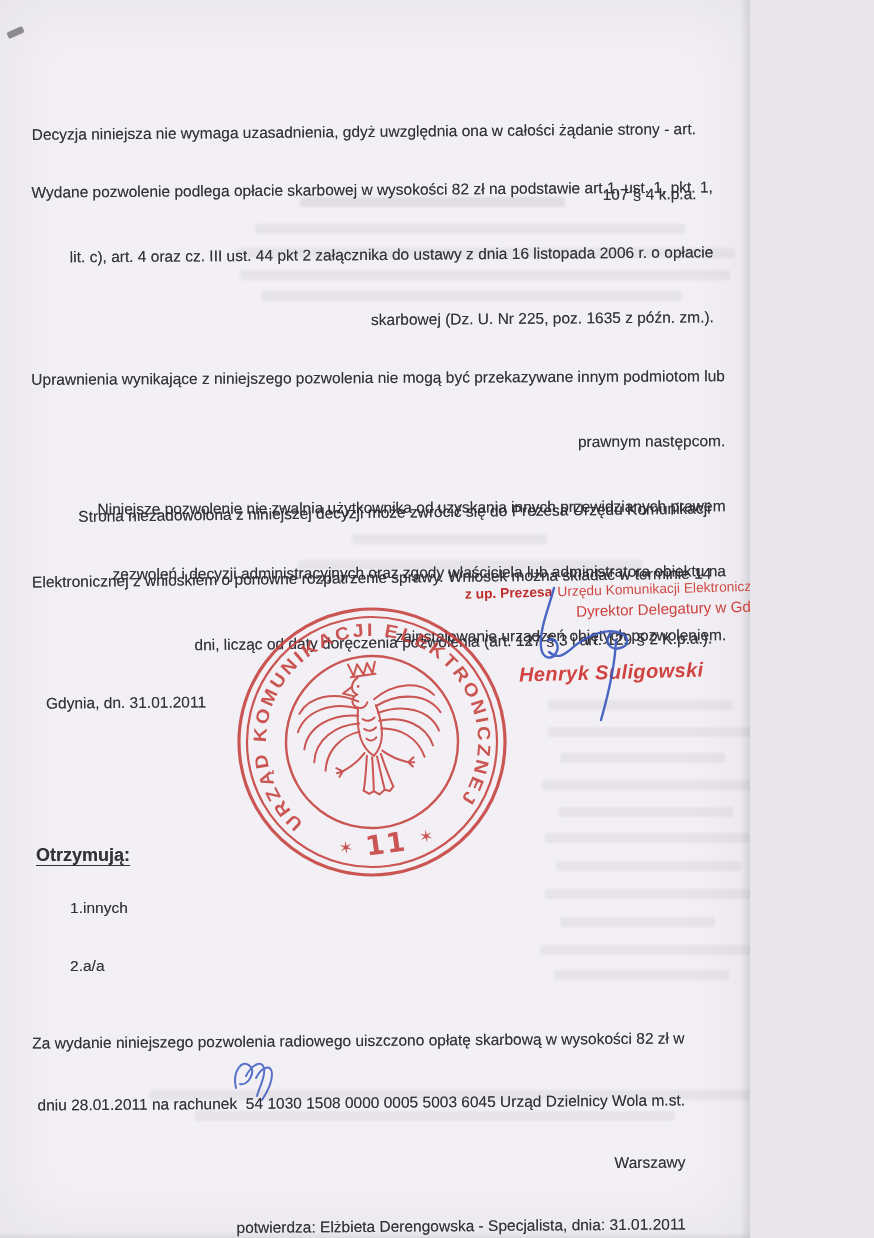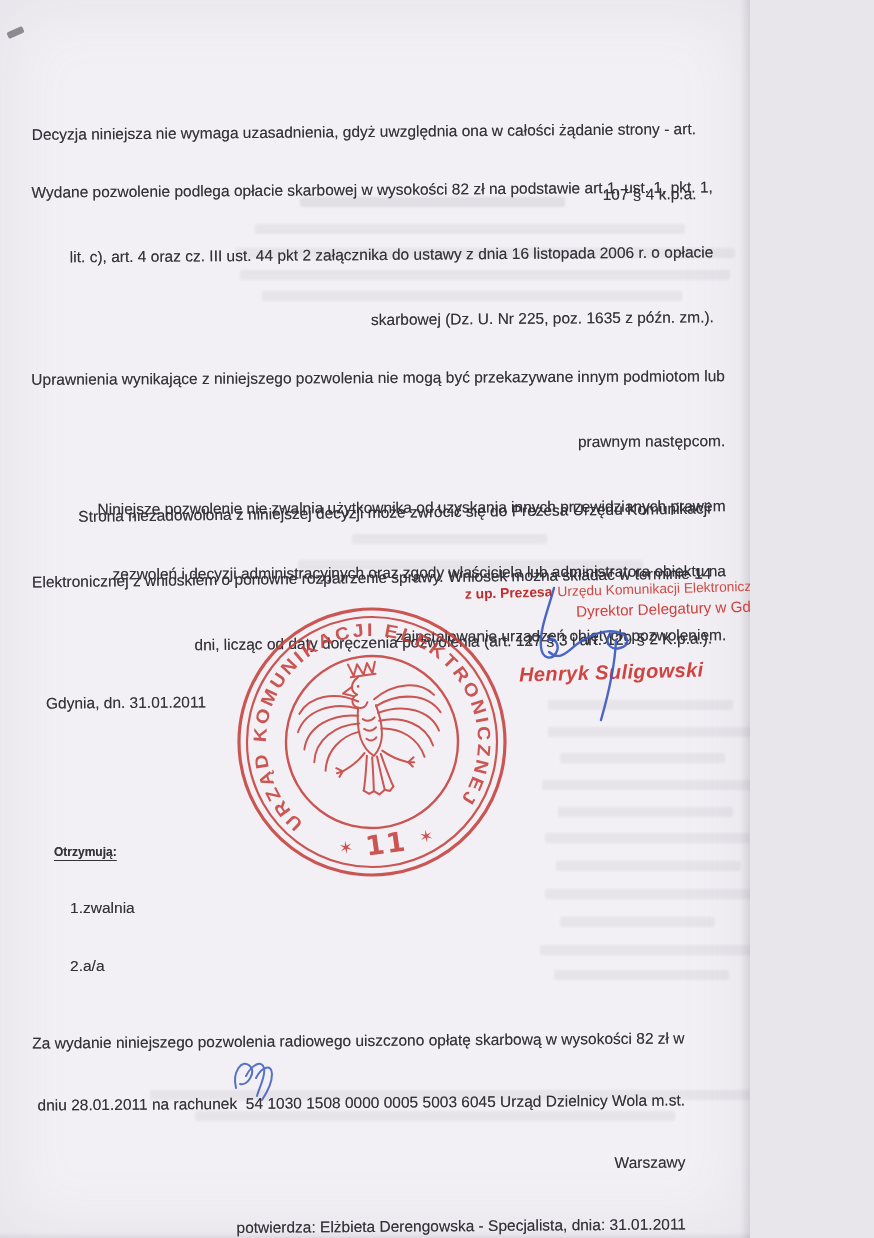--- a/index.html
+++ b/index.html
@@ -23,22 +23,22 @@
   .para .line{display:block;}
   .p1{left:32px;top:78px;transform:rotate(-.5deg);}
   .p2{left:32px;top:136px;transform:rotate(-.45deg);}
   .p3{left:32px;top:324px;transform:rotate(-.3deg);}
   .p4{left:32px;top:459px;transform:rotate(-.75deg);}
   .p5{left:33px;top:990px;line-height:20.6px;transform:rotate(-.45deg);}
 
   .place-date{position:absolute;left:46px;top:694px;font-size:15.5px;
     transform:rotate(-.5deg);text-shadow:0 0 .5px rgba(50,50,60,.55);}
 
-  .recipients-heading{position:absolute;left:36px;top:845px;font-size:12px;font-weight:bold;
-    text-decoration:underline;text-underline-offset:4px;text-shadow:0 0 .5px rgba(50,50,60,.5);margin-left:18px;}
+  .recipients-heading{position:absolute;left:36px;top:845px;font-size:18px;font-weight:bold;
+    text-decoration:underline;text-underline-offset:4px;text-shadow:0 0 .5px rgba(50,50,60,.5);}
   .recipient{position:absolute;left:40px;font-size:15.5px;text-shadow:0 0 .5px rgba(50,50,60,.5);}
   .recipient .num{display:inline-block;width:43px;}
   .r1{top:899px;} .r2{top:957px;}
 
   .attribution{position:absolute;left:430px;top:583px;width:340px;
     transform:rotate(-1.6deg);color:#c93a36;}
   .attr-line1{font-size:13.8px;white-space:nowrap;}
   .attr-prefix{font-weight:bold;color:#bf2d2c;margin-right:5px;}
   .attr-office{color:#cf4a44;}
   .attr-line2{font-size:15.2px;margin-top:4px;margin-left:56px;color:#ce413d;}
@@ -163,21 +163,21 @@
       <path d="M11,-12 C30,-10 46,2 50,22"></path>
       <path d="M-7,13 C-10,28 -12,38 -15,47 M-2,15 C-3,30 -4,40 -5,49 M3,15 C4,30 5,40 6,49 M7,13 C10,28 12,38 15,47"></path>
       <path d="M-15,47 L-10,51 L-5,49 L0,53 L6,49 L11,51 L15,47"></path>
       <path d="M-9,10 C-17,18 -25,22 -33,25 M-33,25 l-6,1 m6,-1 l-4,5 m4,-5 l-6,-4"></path>
       <path d="M9,10 C17,18 25,22 33,25 M33,25 l6,1 m-6,-1 l4,5 m-4,-5 l6,-4"></path>
     </g>
   </svg>
 
   <div class="recipients-heading">Otrzymują:</div>
   <div class="recipient r1">
-    <span class="num">1.</span><span>zwalnia</span>
+    <span class="num">1.</span><span>innych</span>
   </div>
   <div class="recipient r2">
     <span class="num">2.</span><span>a/a</span>
   </div>
 
   <section class="para p5">
     <span class="line">Za wydanie niniejszego pozwolenia radiowego uiszczono opłatę skarbową w wysokości 82 zł w</span>
     <span class="line">dniu 28.01.2011 na rachunek  54 1030 1508 0000 0005 5003 6045 Urząd Dzielnicy Wola m.st.</span>
     <span class="line">Warszawy</span>
     <span class="line">potwierdza: Elżbieta Derengowska - Specjalista, dnia: 31.01.2011</span>

